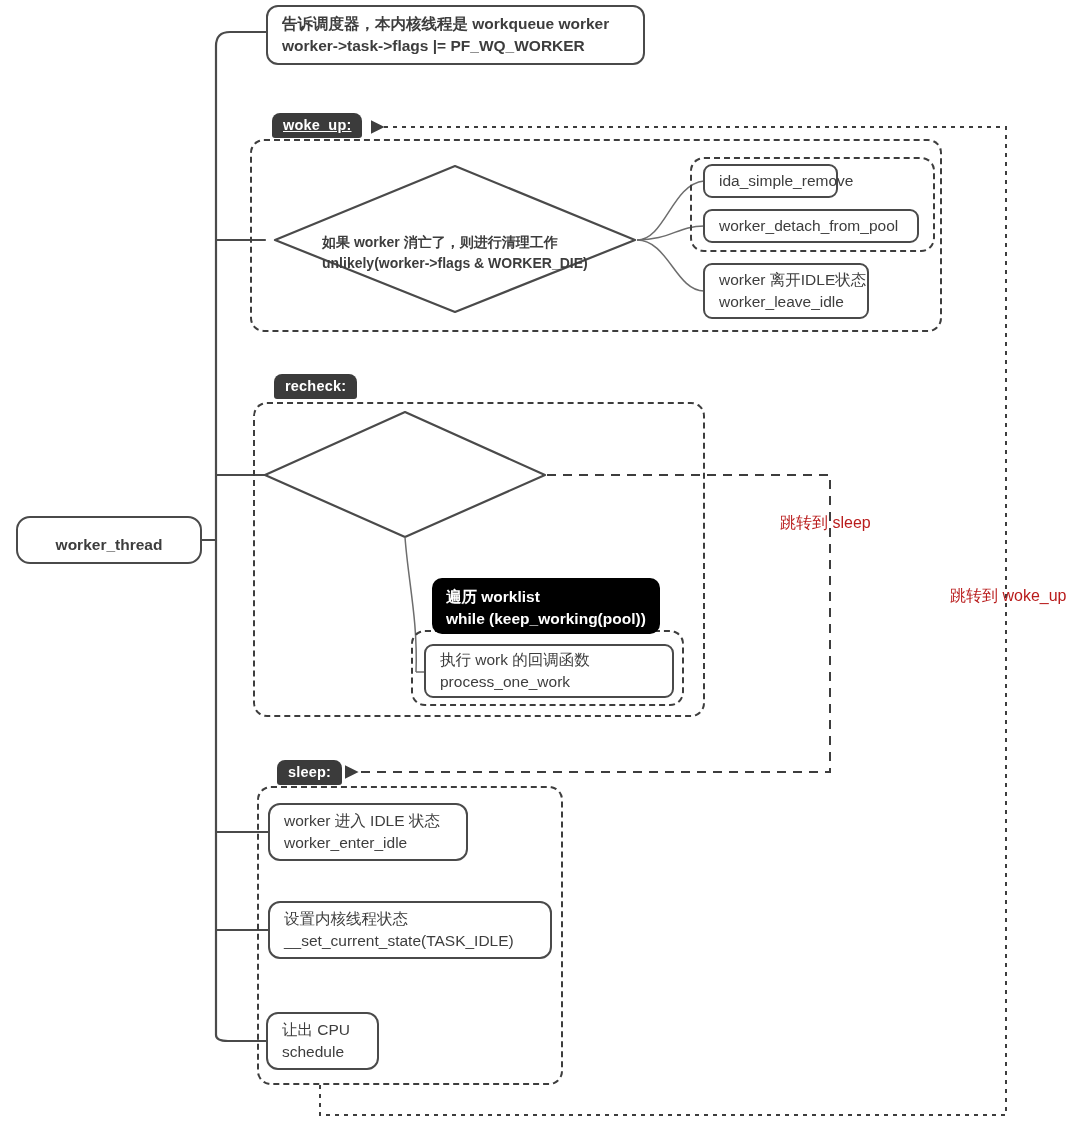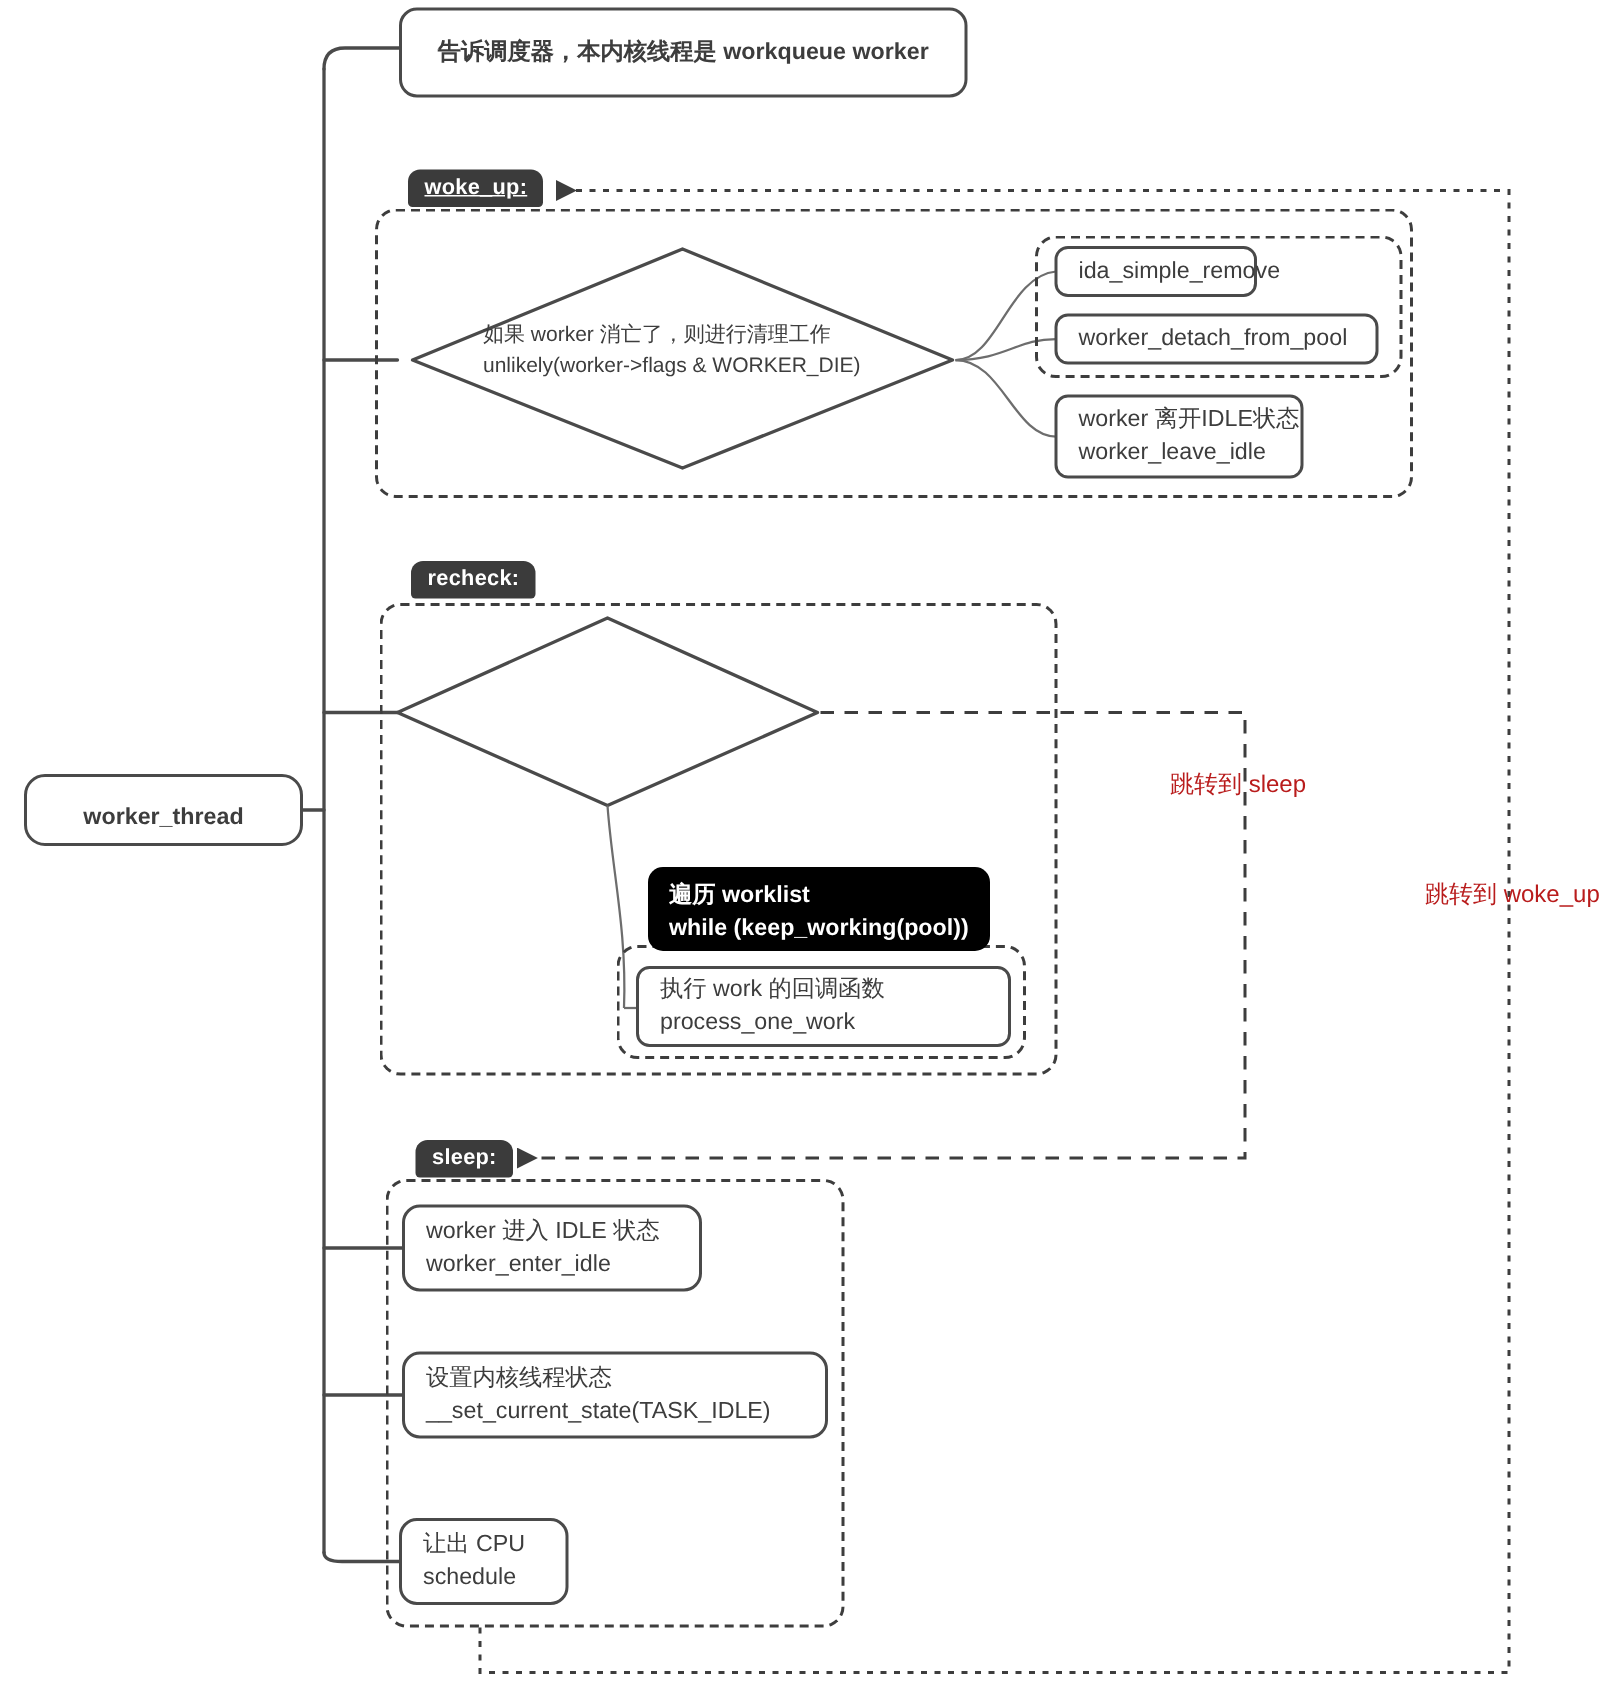--- a/index.html
+++ b/index.html
@@ -27,21 +27,21 @@
   .darkbox{position:absolute;box-sizing:border-box;background:#000000;color:#ffffff;
            border-radius:10px;font-size:15.5px;font-weight:bold;line-height:1.45;
            padding:8px 14px;z-index:2;white-space:nowrap;}
   .darkbox .ln{display:block;}
 
   .jlabel{position:absolute;font-size:16px;color:#b91c1c;white-space:nowrap;z-index:4;text-align:center;}
 
   .diamond-text{position:absolute;z-index:3;font-size:14px;line-height:1.5;
                 white-space:nowrap;color:#3d3d3d;}
   .diamond-text .ln{display:block;}
-  .diamond-text.b{font-weight:normal;}
+  .diamond-text.b{font-weight:bold;margin-top:20px;}
 </style>
 </head>
 <body>
 
 <div id="canvas">
 
   <svg class="wires" viewBox="0 0 1080 1128" xmlns="http://www.w3.org/2000/svg">
     <defs>
       <marker id="arrowL" viewBox="0 0 10 10" refX="9" refY="5" markerWidth="7" markerHeight="7" orient="auto-start-reverse">
         <path d="M 10 0 L 10 10 L 0 5 z" fill="#3d3d3d"></path>
@@ -82,22 +82,23 @@
 
     <path d="M 547 475 L 830 475 L 830 772 L 346 772" fill="none" stroke="#3d3d3d" stroke-width="2" stroke-dasharray="9 7" marker-end="url(#arrowL)"></path>
 
     <path d="M 320 1085 L 320 1115 L 1006 1115 L 1006 127 L 372 127" fill="none" stroke="#3d3d3d" stroke-width="2" stroke-dasharray="4 5" marker-end="url(#arrowL)"></path>
   </svg>
 
   <div class="node f15 bold center" style="left:16px;top:516px;width:186px;height:48px;border-radius:14px;">
     <span class="ln">worker_thread</span>
   </div>
 
-  <div class="node f15 bold" style="left:266px;top:5px;width:379px;height:60px;text-align:center;">
+  <div class="node f15 bold" style="left:266px;top:5px;width:379px;height:60px;">
     <span class="ln">告诉调度器，本内核线程是 workqueue worker</span>
+    <span class="ln">worker-&gt;task-&gt;flags |= PF_WQ_WORKER</span>
   </div>
 
   <div class="tab" style="left:272px;top:113px;text-decoration:underline;">
     <span>woke_up:</span>
   </div>
   <div class="dashbox" style="left:250px;top:139px;width:692px;height:193px;"></div>
 
   <div class="diamond-text b" style="left:322px;top:212px;">
     <span class="ln">如果 worker 消亡了，则进行清理工作</span>
     <span class="ln">unlikely(worker-&gt;flags &amp; WORKER_DIE)</span>

